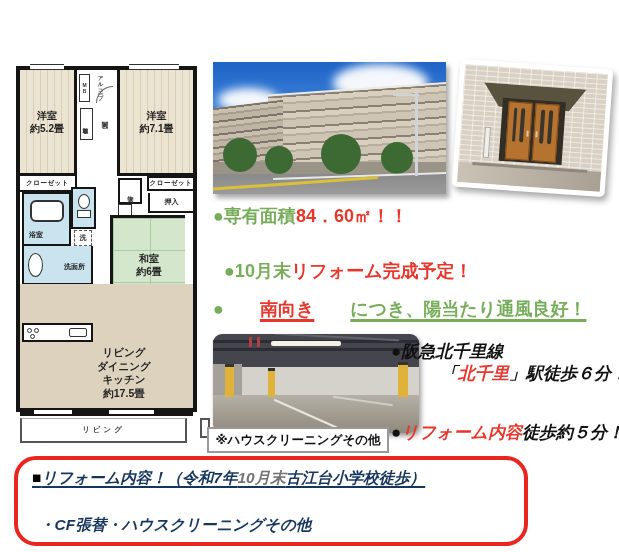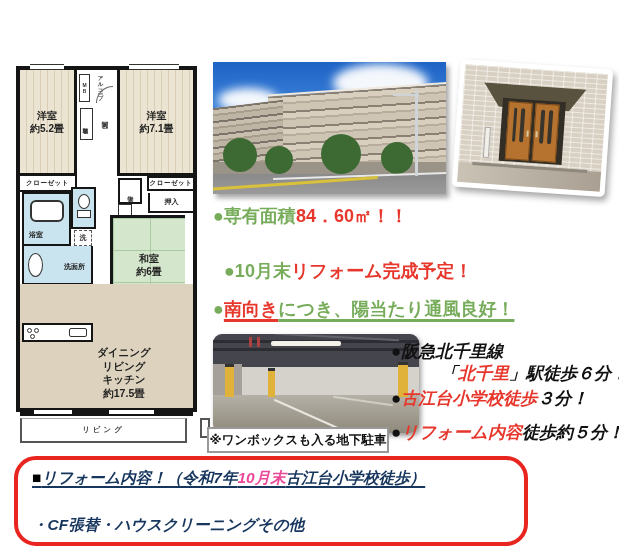--- a/index.html
+++ b/index.html
@@ -112,21 +112,21 @@
     background:linear-gradient(90deg,#c9c2b5,#a9a093); }
   .ent-step { position:absolute; left:10%; bottom:15%; width:80%; height:3px; background:#8f887c; }
   .ent-sign { position:absolute; left:17%; top:52%; width:4%; height:26%; background:#f2efe9; border:1px solid #aaa; }
 
   
   .feat { position:absolute; font-weight:bold; font-size:18px; white-space:nowrap; letter-spacing:0px; }
   .feat1 { left:213px; top:204px; }
   .feat2 { left:224px; top:251px;margin-top:8px; }
   .feat3 { left:213px; top:297px; }
   .g { color:#77ac5b; } .r { color:#e7372c; }
-  .u { text-decoration:underline; text-decoration-thickness:2.5px; text-underline-offset:4px; }
+  .u { text-decoration:underline; text-decoration-thickness:2.5px; text-underline-offset:4px;margin-left:36px; }
 
   
   .photo-garage { position:absolute; left:213px; top:334px; width:206px; height:99px; border-radius:9px;
     overflow:hidden; box-shadow:2px 3px 5px rgba(0,0,0,.4); background:#d2cfc8; }
   .gar-ceiling { position:absolute; left:0; top:0; width:100%; height:33%; background:#45454d; }
   .gar-pipe { position:absolute; left:0; width:100%; height:3px; background:#2d2d33; }
   .gar-pipe2 { position:absolute; left:30%; top:2px; width:60%; height:2px; background:#63636b; transform:rotate(3deg); }
   .gar-light { position:absolute; left:28%; top:20%; width:34%; height:5px; background:#f4f2e8; border-radius:2px; }
   .gar-red { position:absolute; width:3px; height:10px; background:#b04040; top:3px; }
   .gar-wall { position:absolute; left:0; top:33%; width:100%; height:30%; background:#d5d2cb; }
@@ -148,23 +148,23 @@
   .acc3  { left:391px; top:421px; }
 
   
   .reform-box { position:absolute; left:14px; top:456px; width:514px; height:90px;
     border:4px solid #e8251f; border-radius:22px; background:#fff; }
   .rf-line { position:absolute; font-style:italic; font-weight:bold; font-size:15.5px;
     color:#17365d; white-space:nowrap; }
   .rf-title { left:14px; top:8px; font-size:15.5px;
     text-decoration:underline; text-decoration-thickness:1.5px; text-underline-offset:3px; }
   .rf-item1 { left:14px; top:33px; }
-  .rf-item2 { left:14px; top:55px; }
+  .rf-item2 { left:21px; top:55px; }
   .rf-sq { color:#000; font-style:italic; }
-  .rf-red { color:#ec4899; }
+  .rf-red { color:#737373; }
 </style>
 </head>
 <body>
 
 <div class="page">
 
 
   <div class="floorplan">
     <div class="fp-frame"></div>
     <div class="fp-twin" style="left:16px; width:34px;"></div>
@@ -215,22 +215,22 @@
     </div>
     <div class="abs fp-laundry">洗</div>
     <div class="abs fp-wash">
       <div class="fp-sink"></div>
       <span class="fp-wash-label">洗面所</span>
     </div>
     <div class="abs fp-fridge">冷</div>
 
     <div class="abs fp-ldk"></div>
     <div class="fp-ldk-label">
+      <div>リビング</div>
       <div>ダイニング</div>
-      <div>リビング</div>
       <div>キッチン</div>
       <div>約17.5畳</div>
     </div>
     <div class="abs fp-counter">
       <div class="fp-burner" style="left:3px; top:3px;"></div>
       <div class="fp-burner" style="left:10px; top:3px;"></div>
       <div class="fp-burner" style="left:6px; top:9px;"></div>
       <div class="fp-ksink"></div>
     </div>
 
@@ -303,30 +303,27 @@
     <div class="gar-sidewall"></div>
     <div class="gar-floor"></div>
     <div class="gar-pillar" style="left:12px; top:30px; width:9px; height:33px;"></div>
     <div class="gar-pillar" style="left:55px; top:34px; width:7px; height:29px;"></div>
     <div class="gar-pillar" style="left:185px; top:28px; width:10px; height:35px;"></div>
     <div class="gar-line" style="left:58px; top:80px; width:75px; transform:rotate(24deg);"></div>
     <div class="gar-line" style="left:120px; top:66px; width:60px; transform:rotate(8deg); opacity:.6;"></div>
   </div>
 
   <div class="caption-box">
-    <span>※ワンボックスも入る地下駐車</span>
+    <span>※ハウスクリーニングその他</span>
   </div>
 
   <div class="acc acc1">●阪急北千里線</div>
   <div class="acc acc1b">
     <span>「</span><span class="r">北千里</span><span>」駅徒歩６分！</span>
   </div>
-  <div class="acc acc2">
-    <span>●</span><span class="r">古江台小学校徒歩</span><span>３分！</span>
-  </div>
   <div class="acc acc3">
     <span>●</span><span class="r">リフォーム内容</span><span>徒歩約５分！</span>
   </div>
 
   <div class="reform-box">
     <div class="rf-line rf-title">
       <span class="rf-sq">■</span><span>リフォーム内容！（令和7年</span><span class="rf-red">10月末</span><span>古江台小学校徒歩）</span>
     </div>
     <div class="rf-line rf-item2">・CF張替・ハウスクリーニングその他</div>
   </div>

